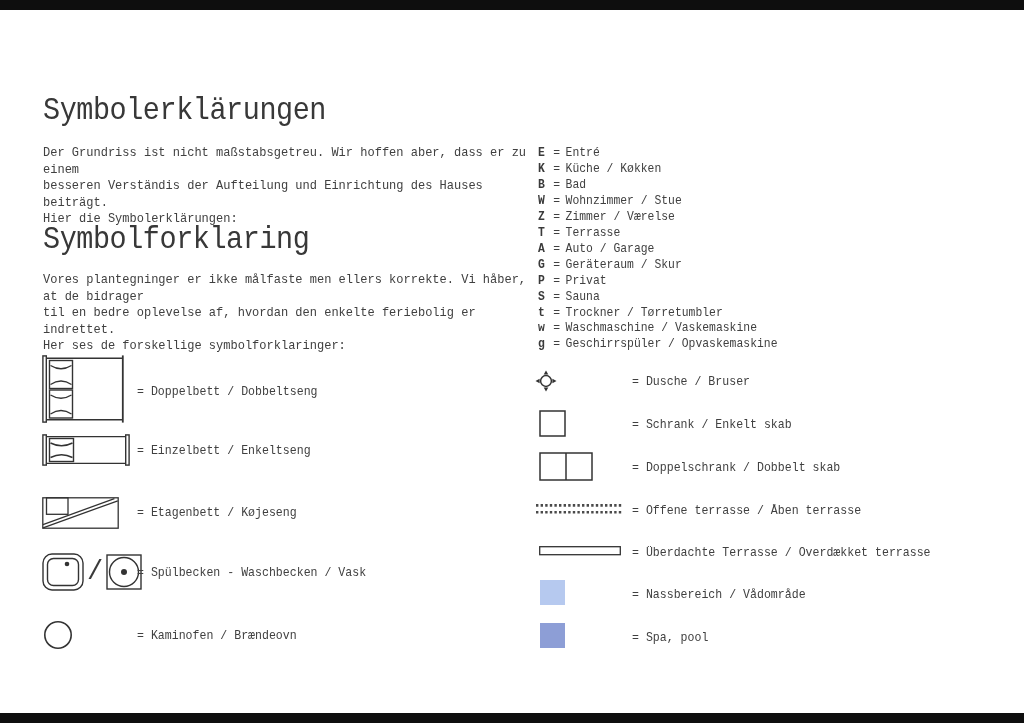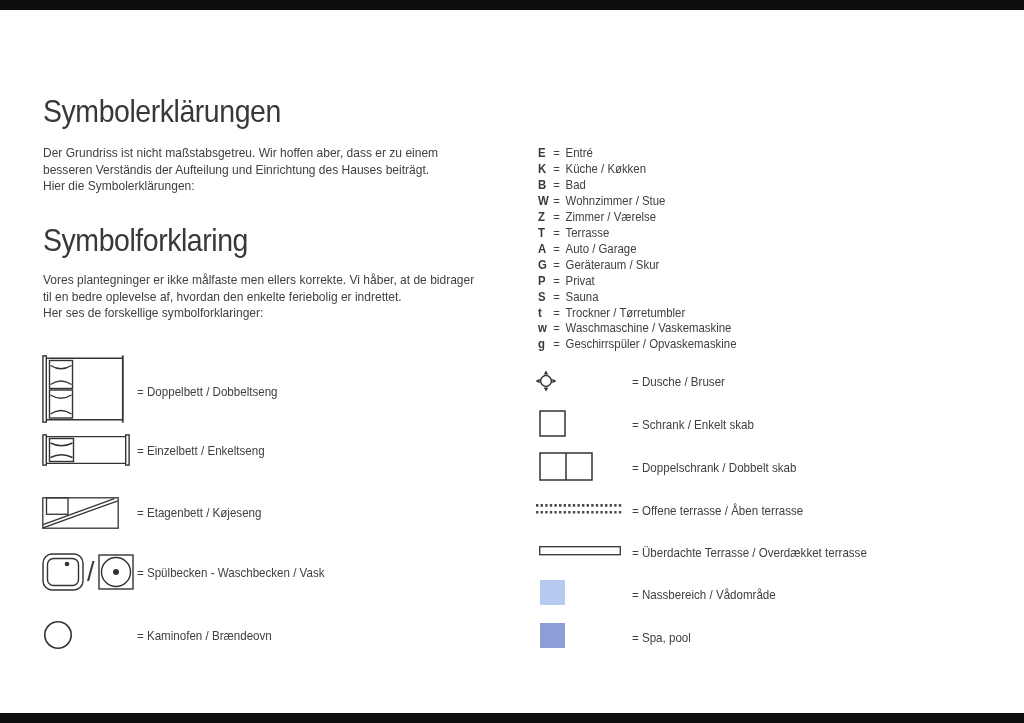--- a/index.html
+++ b/index.html
@@ -1,17 +1,17 @@
 <!DOCTYPE html>
 <html><head>
 <meta charset="utf-8">
 <style>
   html,body{margin:0;padding:0;background:#fff;}
   #page{position:relative;width:1024px;height:723px;background:#ffffff;overflow:hidden;
-        font-family:Liberation Sans, sans-serif;color:#3e3e3e;}
+        font-family:Liberation Mono, monospace;color:#3e3e3e;}
   .bar{position:absolute;left:0;width:1024px;height:10px;background:#0e0e0e;}
   .bar.top{top:0;}
   .bar.bottom{top:713px;}
   .abs{position:absolute;}
   .squish{transform:scaleX(0.89);transform-origin:0 50%;}
   h1.title{margin:0;font-size:32px;font-weight:500;color:#383838;line-height:1;
            letter-spacing:-0.5px;white-space:nowrap;}
   .para{font-size:13.5px;line-height:16.6px;white-space:pre-line;color:#404040;width:560px;}
   .sym-label{font-size:13px;color:#404040;white-space:nowrap;}
   .legend{font-size:12.8px;line-height:15.95px;color:#404040;}

